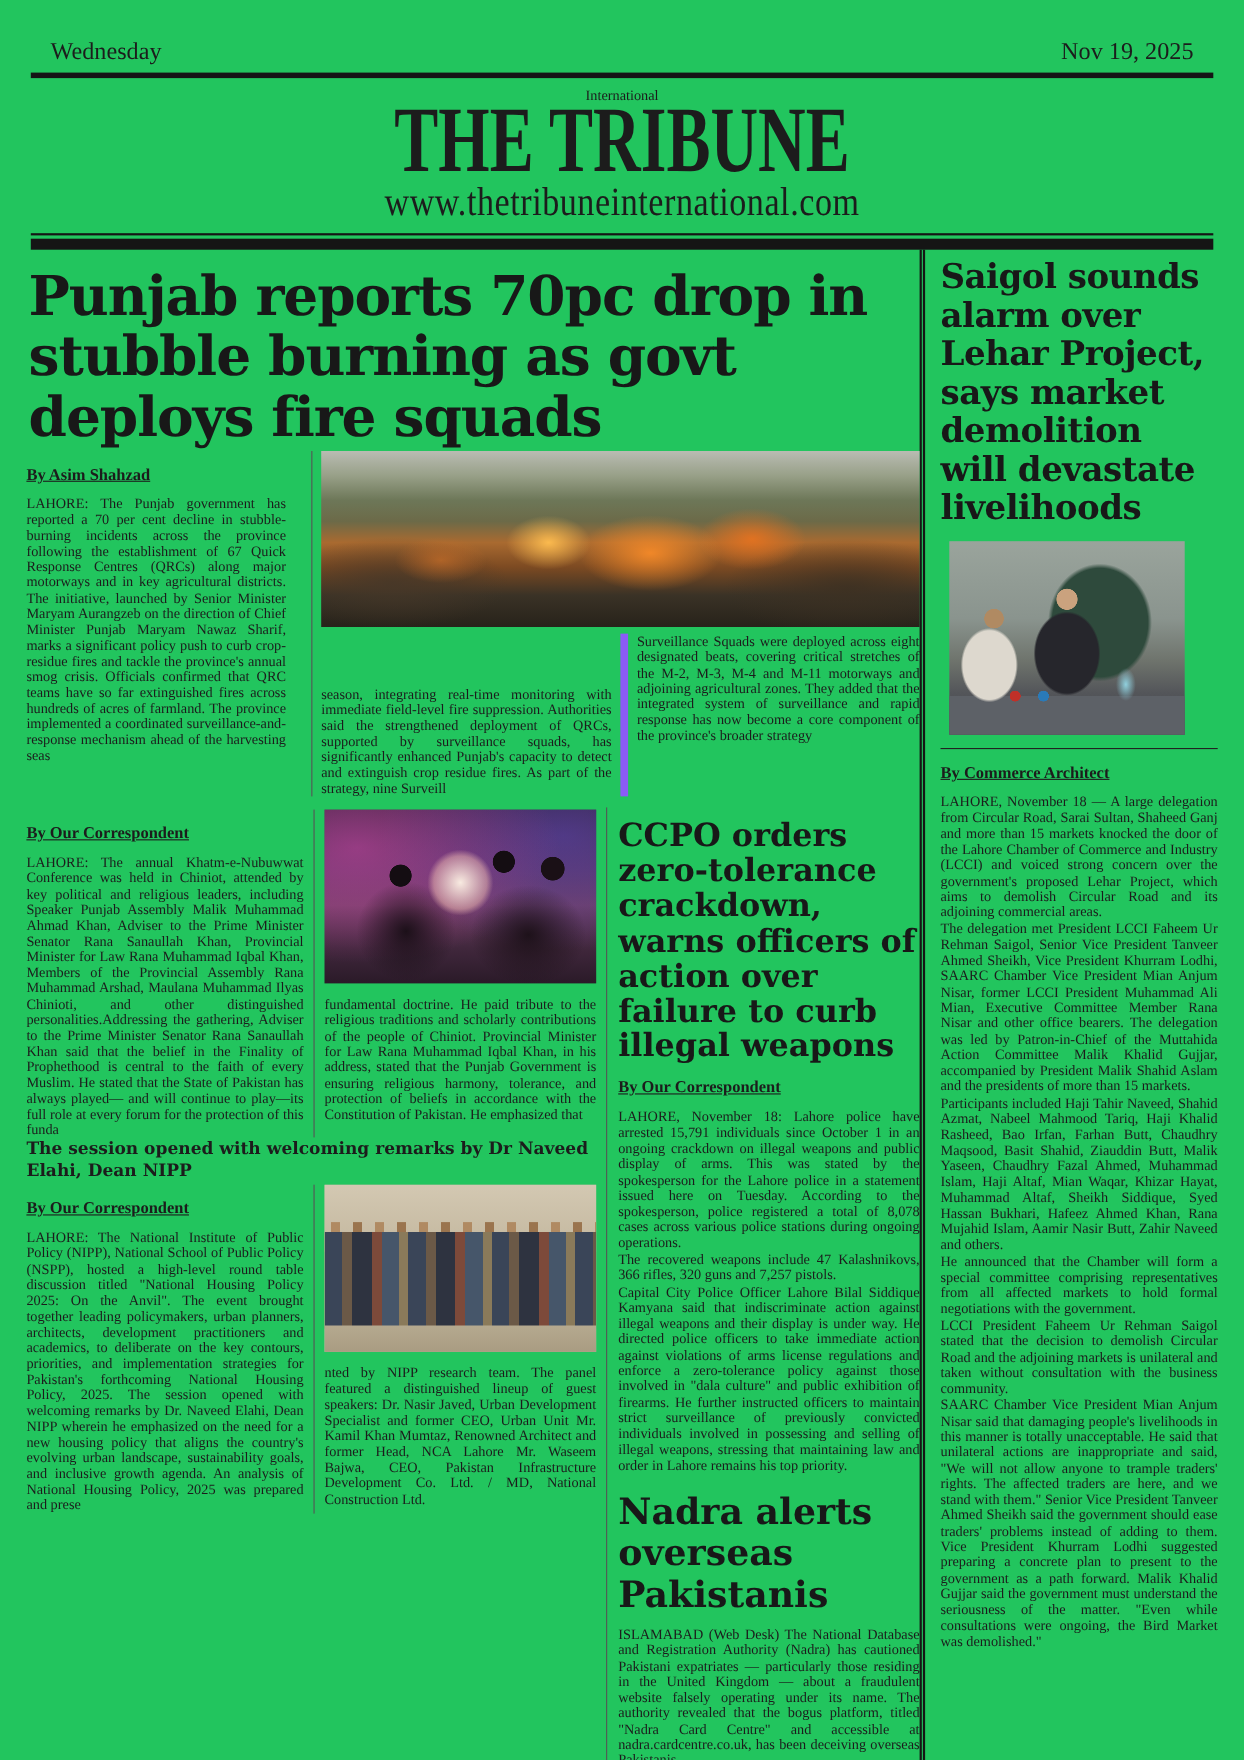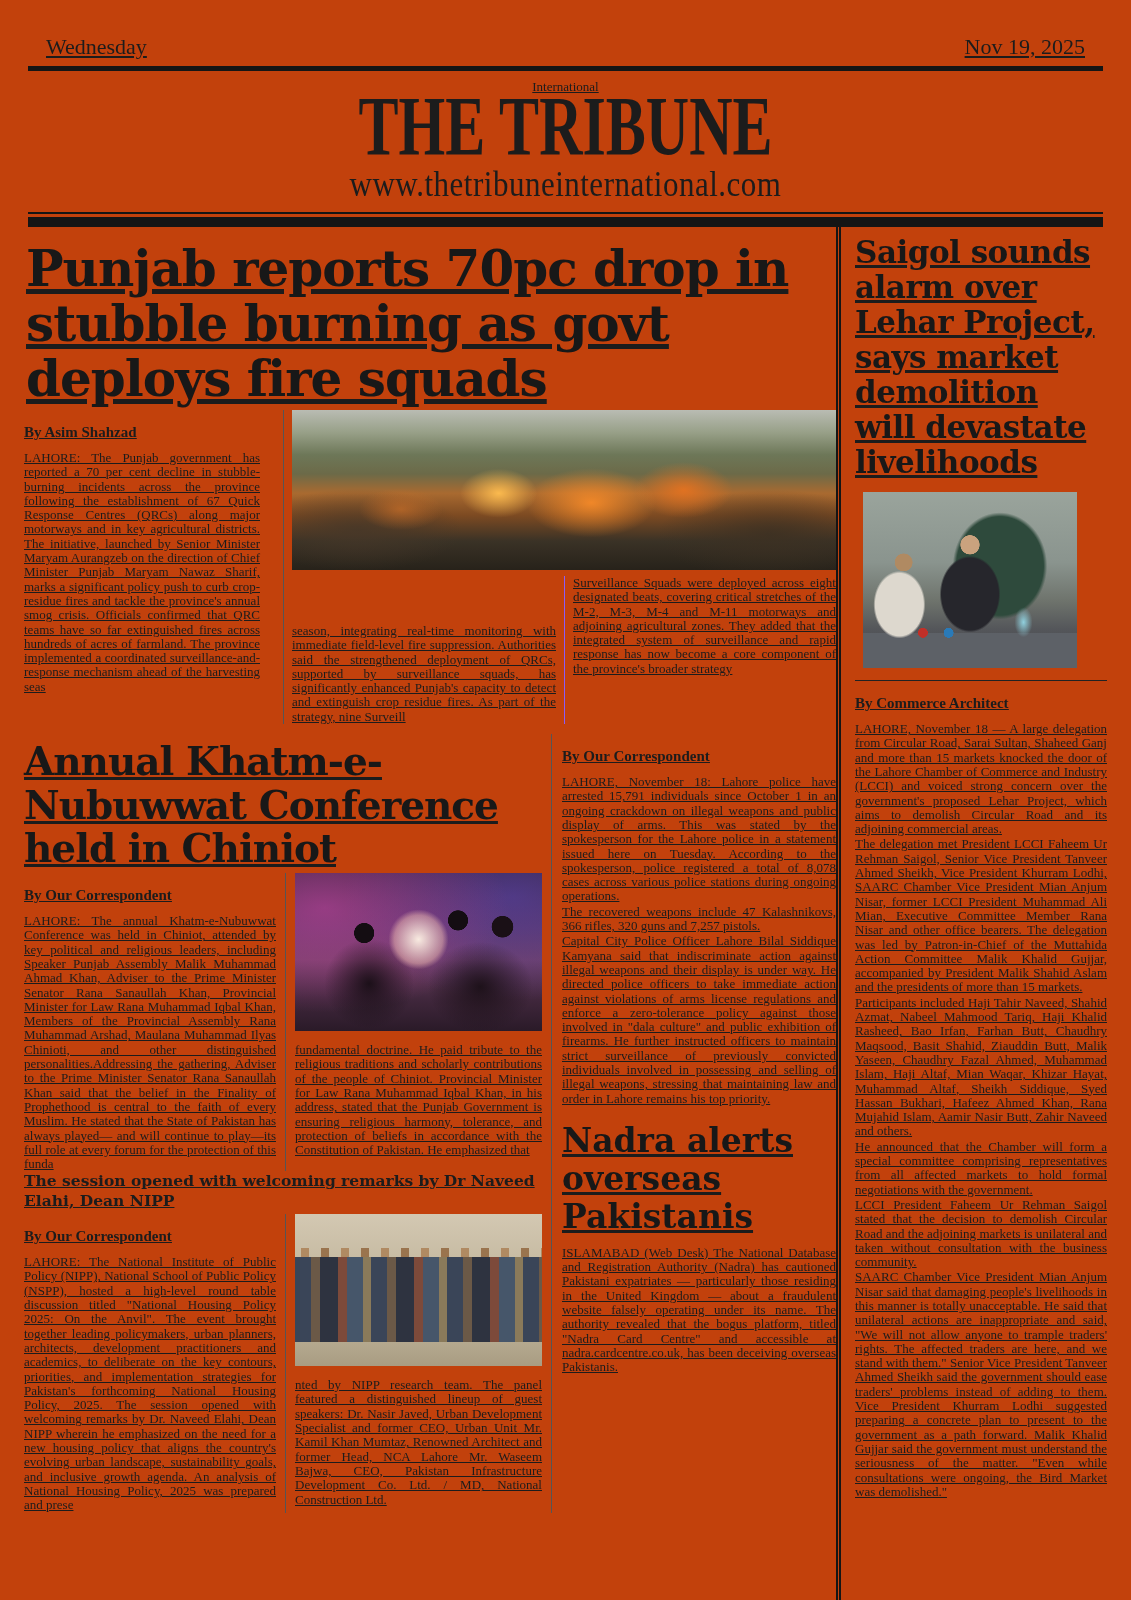--- a/index.html
+++ b/index.html
@@ -1,21 +1,20 @@
 <!DOCTYPE html>
 <html><head>
 <meta charset="utf-8">
 <style>
   * { margin:0; padding:0; box-sizing:border-box; }
   html,body { background:#e8e8e8; }
   .page{
-    width:1131px; height:1600px; margin:0 auto; background:#c2410c;
+    width:1131px; height:1600px; margin:0 auto; background:#22c55e;
     color:#1c1c1c; overflow:hidden; position:relative;
     font-family:"Liberation Serif", serif;
-    text-decoration:underline;
   }
   
   header{ padding:34px 28px 0 28px; }
   .dateline{ display:flex; justify-content:space-between; align-items:flex-end;
     font-size:22px; padding:0 18px 6px 18px; }
   .rule-double{ height:3px; border-top:4px solid #151515; border-bottom:1px solid #151515; }
   .edition{ text-align:center; font-size:13px; margin-top:8px; }
   .masthead-wrap{ text-align:center; margin-top:-2px; }
   .masthead{ display:inline-block; font-size:60px; font-weight:bold;
     transform:scaleY(1.42); transform-origin:center; letter-spacing:0px; line-height:1.15; }
@@ -34,21 +33,21 @@
   p.body{ font-size:13px; line-height:14.3px; text-align:justify; }
   h2{ font-family:"DejaVu Serif", serif; font-weight:bold; color:#181818; }
 
   
   .lead-headline{ font-size:50px; line-height:1.1; letter-spacing:-1px; margin:8px 0 4px 2px; }
   .lead-body{ display:flex; margin-top:2px; }
   .lead-col1{ width:260px; padding-right:23px; border-right:1px solid #555; }
   .lead-right{ flex:1; padding-left:8px; }
   .lead-cols{ display:flex; margin-top:6px; }
   .lead-c2{ width:50%; padding-right:8px;margin-top:48px; }
-  .lead-c3{ width:50%; padding-left:8px; border-left:1px solid #8b5cf6; }
+  .lead-c3{ width:50%; padding-left:8px; border-left:7px solid #8b5cf6; }
 
   
   .mid-row{ display:flex; margin-top:10px; }
   .mid-left{ width:528px; padding-right:9px; border-right:1px solid #555; }
   .mid-right{ flex:1; padding-left:10px; }
   .khatm-headline{ font-size:39px; line-height:1.12; letter-spacing:-1px; margin:6px 0 2px 0; }
   .art-row{ display:flex; margin-top:2px; }
   .acol1{ width:262px; padding-right:9px; border-right:1px solid #555; }
   .acol2{ flex:1; padding-left:9px; }
   .acol2 p.body{ margin-top:12px; }
@@ -158,21 +157,20 @@
               <p class="body lead-c2">season, integrating real-time monitoring with immediate field-level fire suppression. Authorities said the strengthened deployment of QRCs, supported by surveillance squads, has significantly enhanced Punjab's capacity to detect and extinguish crop residue fires. As part of the strategy, nine Surveill</p>
               <p class="body lead-c3">Surveillance Squads were deployed across eight designated beats, covering critical stretches of the M-2, M-3, M-4 and M-11 motorways and adjoining agricultural zones. They added that the integrated system of surveillance and rapid response has now become a core component of the province's broader strategy</p>
             </div>
           </div>
         </div>
       </article>
 
       <div class="mid-row">
         <div class="mid-left">
           <article>
-            <h2 class="khatm-headline">Annual Khatm-e-Nubuwwat Conference held in Chiniot</h2>
             <div class="art-row">
               <div class="acol1">
                 <div class="byline">By Our Correspondent</div>
                 <p class="body">LAHORE: The annual Khatm-e-Nubuwwat Conference was held in Chiniot, attended by key political and religious leaders, including Speaker Punjab Assembly Malik Muhammad Ahmad Khan, Adviser to the Prime Minister Senator Rana Sanaullah Khan, Provincial Minister for Law Rana Muhammad Iqbal Khan, Members of the Provincial Assembly Rana Muhammad Arshad, Maulana Muhammad Ilyas Chinioti, and other distinguished personalities.Addressing the gathering, Adviser to the Prime Minister Senator Rana Sanaullah Khan said that the belief in the Finality of Prophethood is central to the faith of every Muslim. He stated that the State of Pakistan has always played— and will continue to play—its full role at every forum for the protection of this funda</p>
               </div>
               <div class="acol2">
                 <div class="photo khatm-photo"></div>
                 <p class="body">fundamental doctrine. He paid tribute to the religious traditions and scholarly contributions of the people of Chiniot. Provincial Minister for Law Rana Muhammad Iqbal Khan, in his address, stated that the Punjab Government is ensuring religious harmony, tolerance, and protection of beliefs in accordance with the Constitution of Pakistan. He emphasized that</p>
               </div>
             </div>
@@ -193,20 +191,21 @@
                   <div class="floor"></div>
                 </div>
                 <p class="body">nted by  NIPP research team. The panel featured a distinguished lineup of guest speakers: Dr. Nasir Javed, Urban Development Specialist and former CEO, Urban Unit Mr. Kamil Khan Mumtaz, Renowned Architect and former Head, NCA Lahore Mr. Waseem Bajwa, CEO, Pakistan Infrastructure Development Co. Ltd. / MD, National Construction Ltd.</p>
               </div>
             </div>
           </article>
         </div>
 
         <div class="mid-right">
           <article>
+            <h2 class="ccpo-headline">CCPO orders zero-tolerance crackdown, warns officers of action over failure to curb illegal weapons</h2>
             <div class="byline">By Our Correspondent</div>
             <p class="body">LAHORE, November 18: Lahore police have arrested 15,791 individuals since October 1 in an ongoing crackdown on illegal weapons and public display of arms. This was stated by the spokesperson for the Lahore police in a statement issued here on Tuesday. According to the spokesperson, police registered a total of 8,078 cases across various police stations during ongoing operations.</p>
             <p class="body">The recovered weapons include 47 Kalashnikovs, 366 rifles, 320 guns and 7,257 pistols.</p>
             <p class="body">Capital City Police Officer Lahore Bilal Siddique Kamyana said that indiscriminate action against illegal weapons and their display is under way. He directed police officers to take immediate action against violations of arms license regulations and enforce a zero-tolerance policy against those involved in "dala culture" and public exhibition of firearms. He further instructed officers to maintain strict surveillance of previously convicted individuals involved in possessing and selling of illegal weapons, stressing that maintaining law and order in Lahore remains his top priority.</p>
           </article>
 
           <article>
             <h2 class="nadra-headline">Nadra alerts overseas Pakistanis</h2>
             <p class="body">ISLAMABAD (Web Desk) The National Database and Registration Authority (Nadra) has cautioned Pakistani expatriates — particularly those residing in the United Kingdom — about a fraudulent website falsely operating under its name. The authority revealed that the bogus platform, titled "Nadra Card Centre" and accessible at nadra.cardcentre.co.uk, has been deceiving overseas Pakistanis.</p>
           </article>

